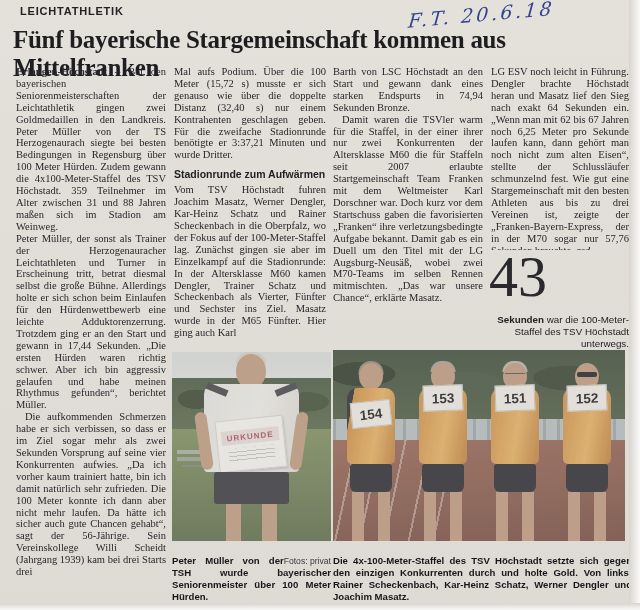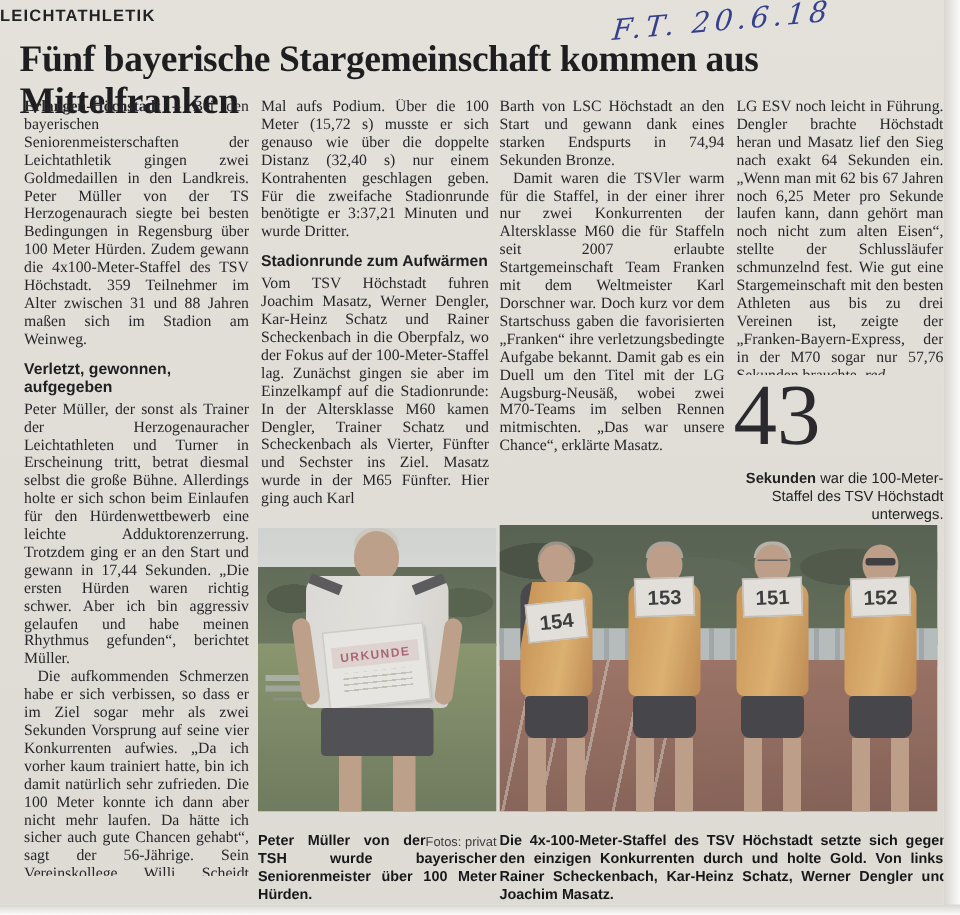--- a/index.html
+++ b/index.html
@@ -1,20 +1,20 @@
 <!DOCTYPE html>
 <html lang="de"><head>
 <meta charset="utf-8">
 <style>
   html,body{margin:0;padding:0;}
   body{width:640px;height:610px;background:#f7f6f4;font-family:"Liberation Serif",serif;overflow:hidden;}
   .page{position:absolute;left:0;top:0;width:629px;height:603px;background:
     linear-gradient(180deg,#e4e1db 0%,#e1ded8 40%,#dedbd5 100%);
     box-shadow:2px 2px 0 #c9c6c1, 5px 4px 6px rgba(0,0,0,.18);}
-  .kicker{position:absolute;left:0;top:5px;font-family:"Liberation Sans",sans-serif;
+  .kicker{position:absolute;left:20px;top:5px;font-family:"Liberation Sans",sans-serif;
     font-weight:700;font-size:11px;letter-spacing:.8px;color:#222225;}
   .handwriting{position:absolute;left:408px;top:0px;width:220px;color:#33418f;
     font-family:"DejaVu Serif",serif;font-style:italic;font-size:19px;letter-spacing:3px;
     transform:rotate(-5deg) skewX(-10deg);}
   .headline{position:absolute;left:13px;top:26px;width:612px;margin:0;
     font-family:"Liberation Serif",serif;font-weight:700;font-size:25px;line-height:28px;
     letter-spacing:-0.3px;color:#1e1e21;}
   .col{position:absolute;top:66px;text-align:justify;font-size:10.5px;line-height:11.9px;
     color:#27272b;overflow:hidden;hyphens:auto;}
   .col p{margin:0;}
@@ -124,21 +124,20 @@
 <body>
 
 <div class="page">
 
   <div class="kicker">LEICHTATHLETIK</div>
   <div class="handwriting">F.T. 20.6.18</div>
   <h1 class="headline">Fünf bayerische Stargemeinschaft kommen aus Mittelfranken</h1>
 
   <div class="col col1">
     <p><span class="dateline">Erlangen-Höchstadt – </span><span>Bei den bayerischen Seniorenmeisterschaften der Leichtathletik gingen zwei Goldmedaillen in den Landkreis. Peter Müller von der TS Herzogenaurach siegte bei besten Bedingungen in Regensburg über 100 Meter Hürden. Zudem gewann die 4x100-Meter-Staffel des TSV Höchstadt. 359 Teilnehmer im Alter zwischen 31 und 88 Jahren maßen sich im Stadion am Weinweg.</span></p>
-    <h3 class="subhead">Verletzt, gewonnen, aufgegeben</h3>
     <p>Peter Müller, der sonst als Trainer der Herzogenauracher Leichtathleten und Turner in Erscheinung tritt, betrat diesmal selbst die große Bühne. Allerdings holte er sich schon beim Einlaufen für den Hürdenwettbewerb eine leichte Adduktorenzerrung. Trotzdem ging er an den Start und gewann in 17,44 Sekunden. „Die ersten Hürden waren richtig schwer. Aber ich bin aggressiv gelaufen und habe meinen Rhythmus gefunden“, berichtet Müller.</p>
     <p class="indent">Die aufkommenden Schmerzen habe er sich verbissen, so dass er im Ziel sogar mehr als zwei Sekunden Vorsprung auf seine vier Konkurrenten aufwies. „Da ich vorher kaum trainiert hatte, bin ich damit natürlich sehr zufrieden. Die 100 Meter konnte ich dann aber nicht mehr laufen. Da hätte ich sicher auch gute Chancen gehabt“, sagt der 56-Jährige. Sein Vereinskollege Willi Scheidt (Jahrgang 1939) kam bei drei Starts drei</p>
   </div>
 
   <div class="col col2">
     <p>Mal aufs Podium. Über die 100 Meter (15,72 s) musste er sich genauso wie über die doppelte Distanz (32,40 s) nur einem Kontrahenten geschlagen geben. Für die zweifache Stadionrunde benötigte er 3:37,21 Minuten und wurde Dritter.</p>
     <h3 class="subhead">Stadionrunde zum Aufwärmen</h3>
     <p>Vom TSV Höchstadt fuhren Joachim Masatz, Werner Dengler, Kar-Heinz Schatz und Rainer Scheckenbach in die Oberpfalz, wo der Fokus auf der 100-Meter-Staffel lag. Zunächst gingen sie aber im Einzelkampf auf die Stadionrunde: In der Altersklasse M60 kamen Dengler, Trainer Schatz und Scheckenbach als Vierter, Fünfter und Sechster ins Ziel. Masatz wurde in der M65 Fünfter. Hier ging auch Karl</p>
   </div>
 

